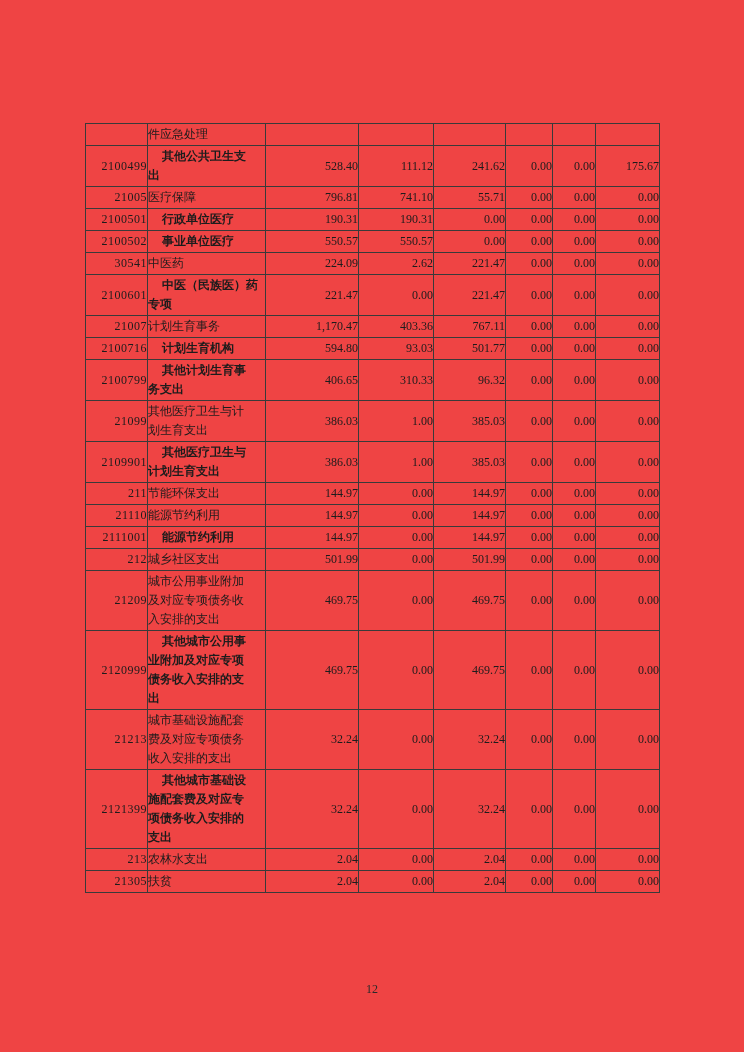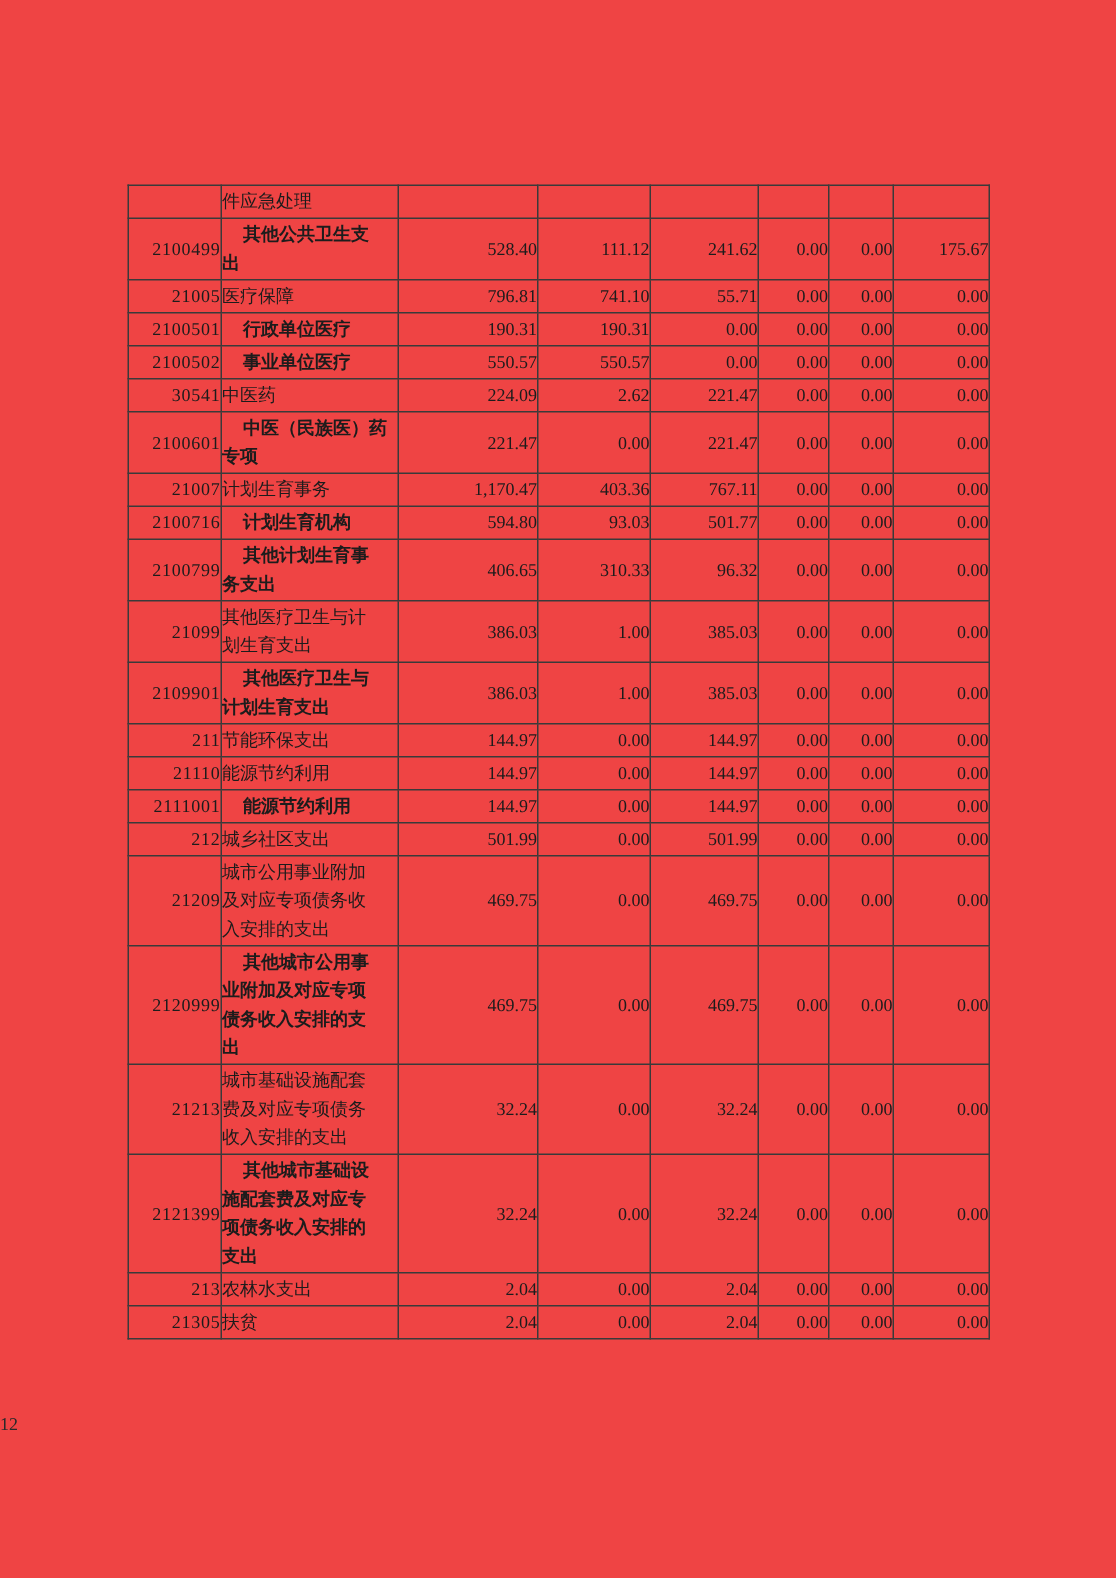--- a/index.html
+++ b/index.html
@@ -56,24 +56,24 @@
     text-indent: 14px;
     font-weight: bold;
   }
   td.val {
     text-align: right;
     padding-right: 7px;
     padding-left: 2px;
   }
   .page-number {
     position: absolute;
-    top: 942px;
+    top: 982px;
     left: 0;
     width: 744px;
-    text-align: left;
+    text-align: center;
     font-size: 12px;
     color: #2a2a2a;
   }
 </style>
 </head>
 <body>
 
 <div class="doc-page">
 
   <div class="table-wrap">

